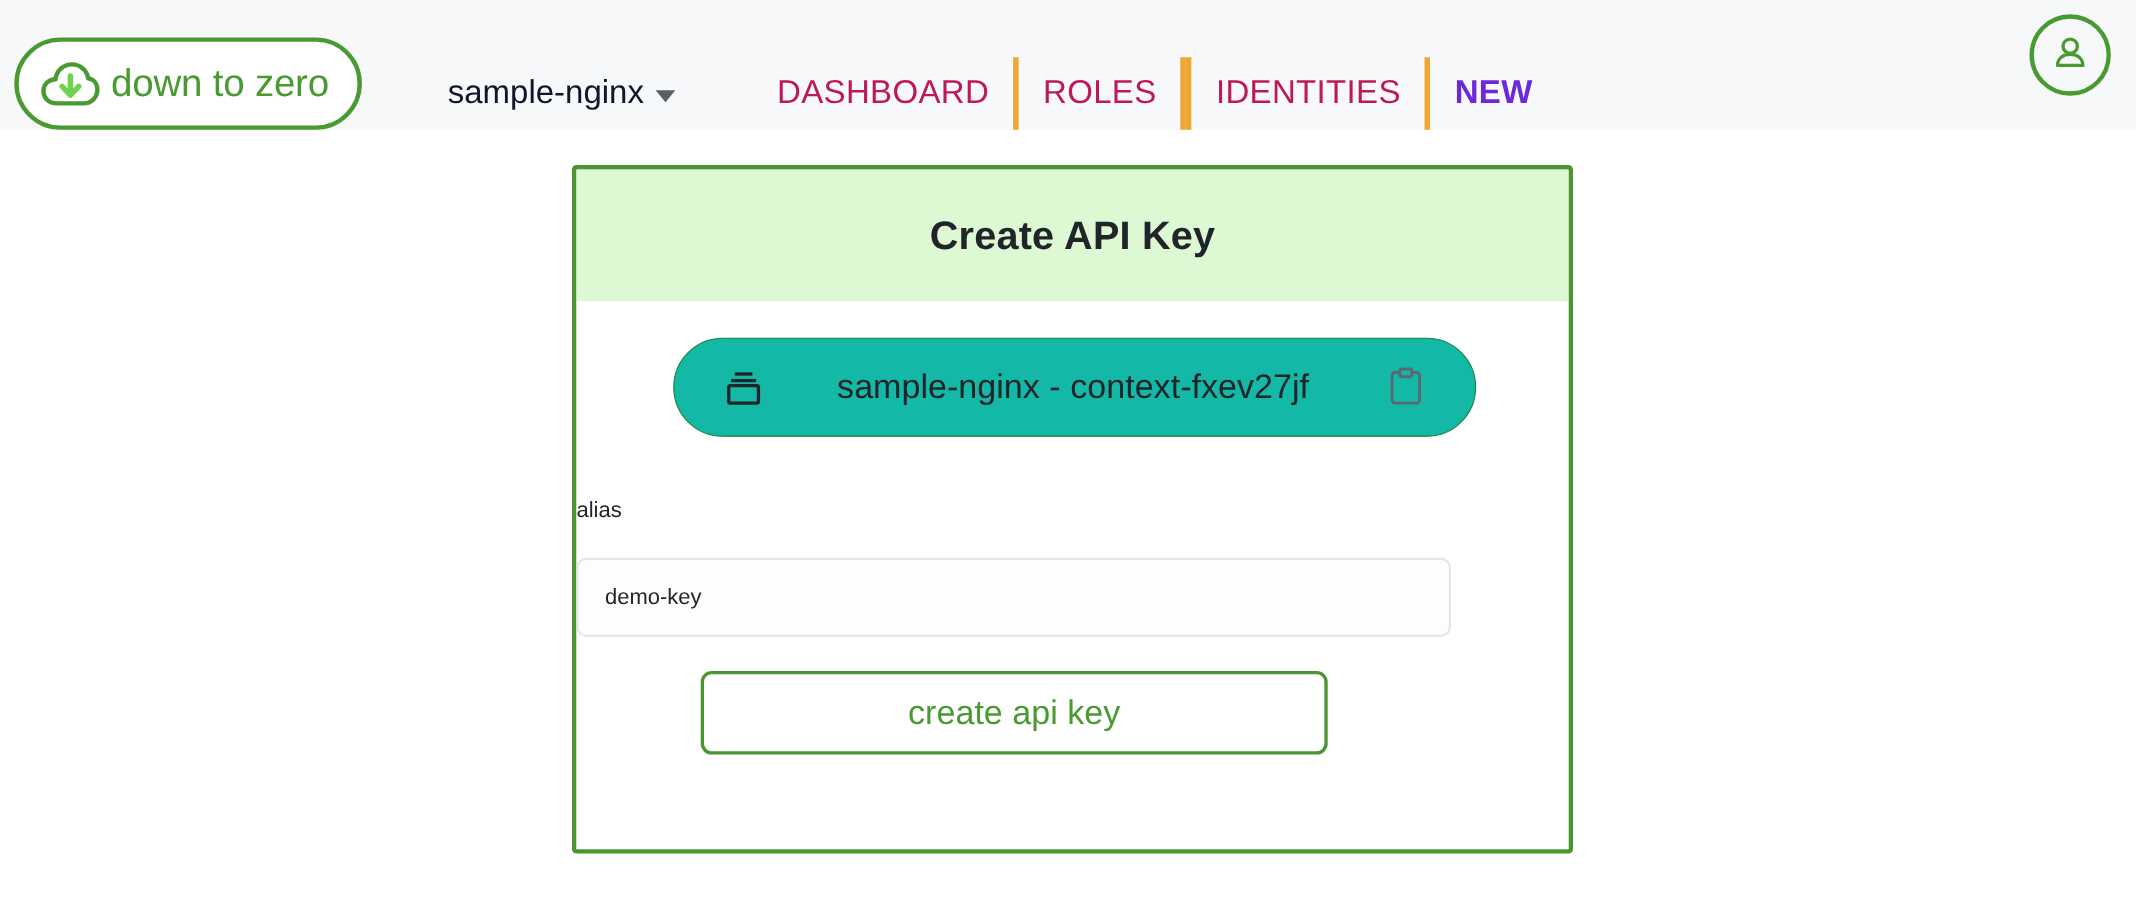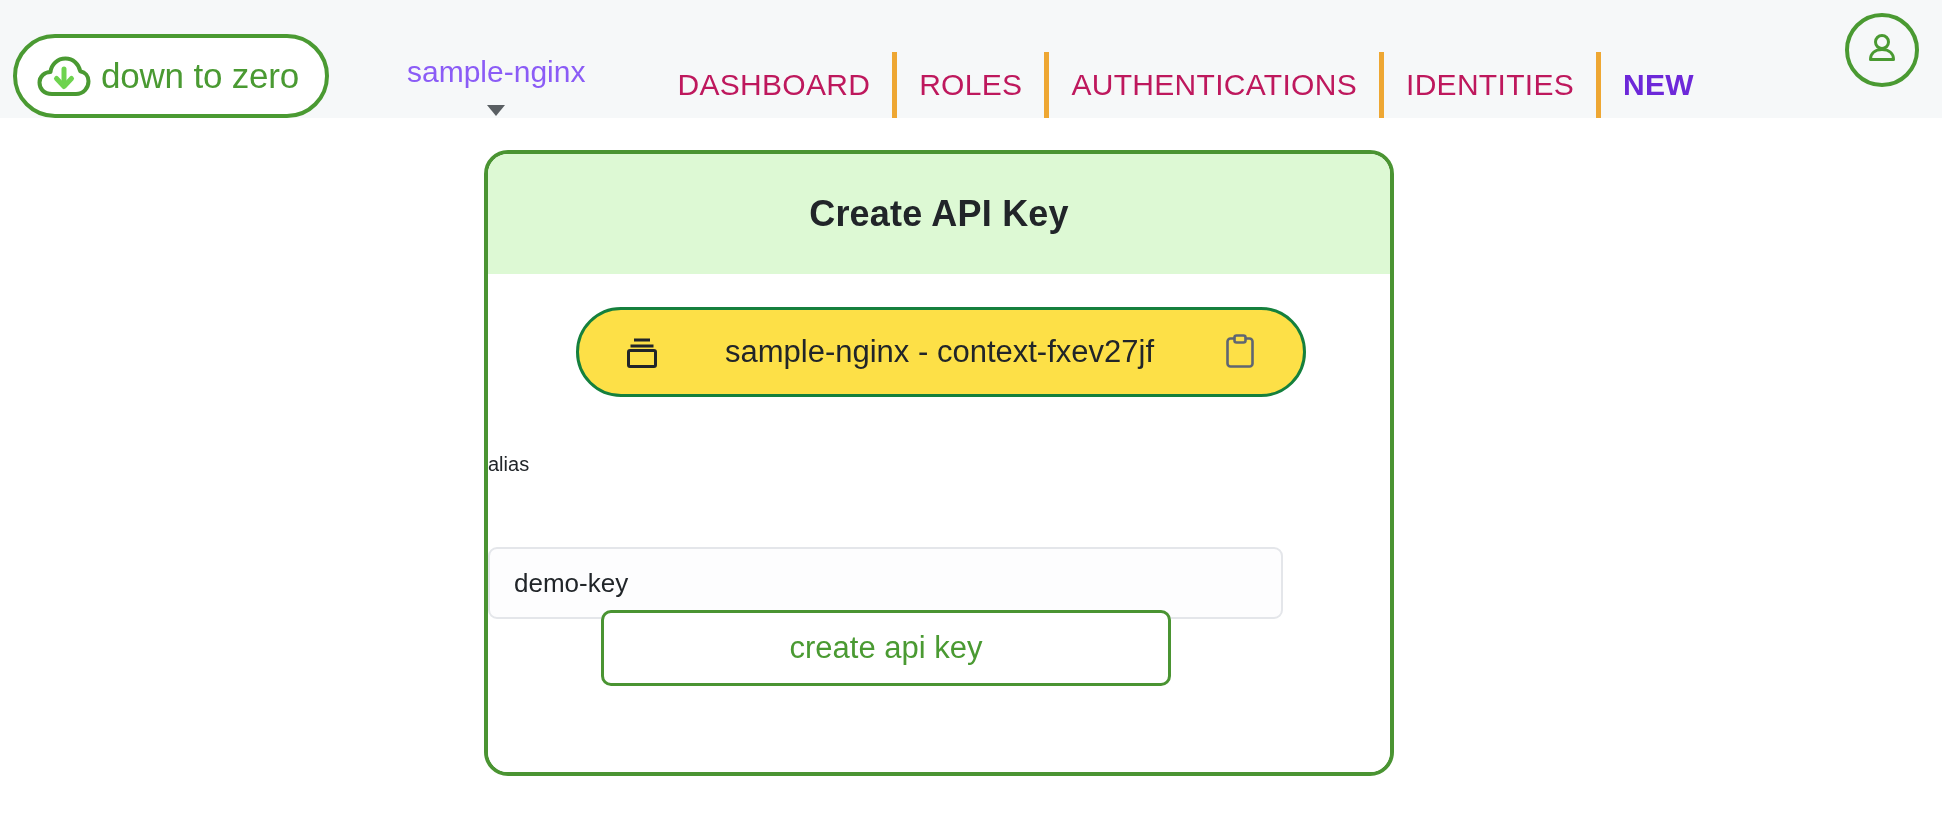--- a/index.html
+++ b/index.html
@@ -51,26 +51,25 @@
     display: flex;
     align-items: center;
     margin-left: 68px;
     gap: 0px;
   }
 
   .project-select {
     display: flex;
     align-items: center;
     gap: 11px;
-    color: #8b5cf6;
+    color: #0f172a;
     font-size: 30px;
     cursor: pointer;
     padding: 0 10px;
     white-space: nowrap;
-    flex-direction: column;
   }
   .caret {
     width: 0; height: 0;
     border-left: 9px solid transparent;
     border-right: 9px solid transparent;
     border-top: 11px solid #5a5f63;
     display: inline-block;
     margin-top: 5px;
   }
 
@@ -109,26 +108,26 @@
     background: #f6f8f9;
     display: flex;
     align-items: center;
     justify-content: center;
     cursor: pointer;
   }
 
   
   .card {
     position: absolute;
-    left: 484px;
+    left: 520px;
     top: 150px;
     width: 910px;
     height: 626px;
     border: 4px solid #4a9432;
-    border-radius: 24px;
+    border-radius: 4px;
     background: #ffffff;
     overflow: hidden;
   }
   .card-header {
     height: 120px;
     background: #ddf9d4;
     display: flex;
     align-items: center;
     justify-content: center;
   }
@@ -144,23 +143,23 @@
     height: 498px;
     position: relative;
   }
 
   .context-pill {
     position: absolute;
     left: 88px;
     top: 33px;
     width: 730px;
     height: 90px;
-    border: 3px solid #15803d;
+    border: 1px solid #15803d;
     border-radius: 45px;
-    background: #fde047;
+    background: #14b8a6;
     display: flex;
     align-items: center;
     cursor: pointer;
   }
   .context-icon-left {
     width: 40px; height: 40px;
     margin-left: 43px;
     flex: 0 0 auto;
   }
   .context-label {
@@ -188,25 +187,24 @@
   .alias-input {
     position: absolute;
     left: 0px;
     top: 233px;
     width: 795px;
     height: 72px;
     border: 2px solid #e4e6ea;
     border-radius: 9px;
     background: #fdfdfe;
     font-family: "Liberation Sans", sans-serif;
-    font-size: 26px;
+    font-size: 20px;
     color: #212529;
     padding: 0 24px;
     outline: none;
-    margin-top: 40px;
   }
 
   .submit-btn {
     position: absolute;
     left: 113px;
     top: 336px;
     width: 570px;
     height: 76px;
     border: 3px solid #4a9432;
     border-radius: 10px;
@@ -238,21 +236,20 @@
     <div class="project-select">
       <span>sample-nginx</span>
       <span class="caret"></span>
     </div>
 
     <div class="nav-links">
       <span class="nav-link">DASHBOARD</span>
       <span class="nav-divider"></span>
       <span class="nav-link">ROLES</span>
       <span class="nav-divider"></span>
-      <span class="nav-link">AUTHENTICATIONS</span>
       <span class="nav-divider"></span>
       <span class="nav-link">IDENTITIES</span>
       <span class="nav-divider"></span>
       <span class="nav-link active">NEW</span>
     </div>
 
   </div>
 
   <div class="avatar">
     <span>

